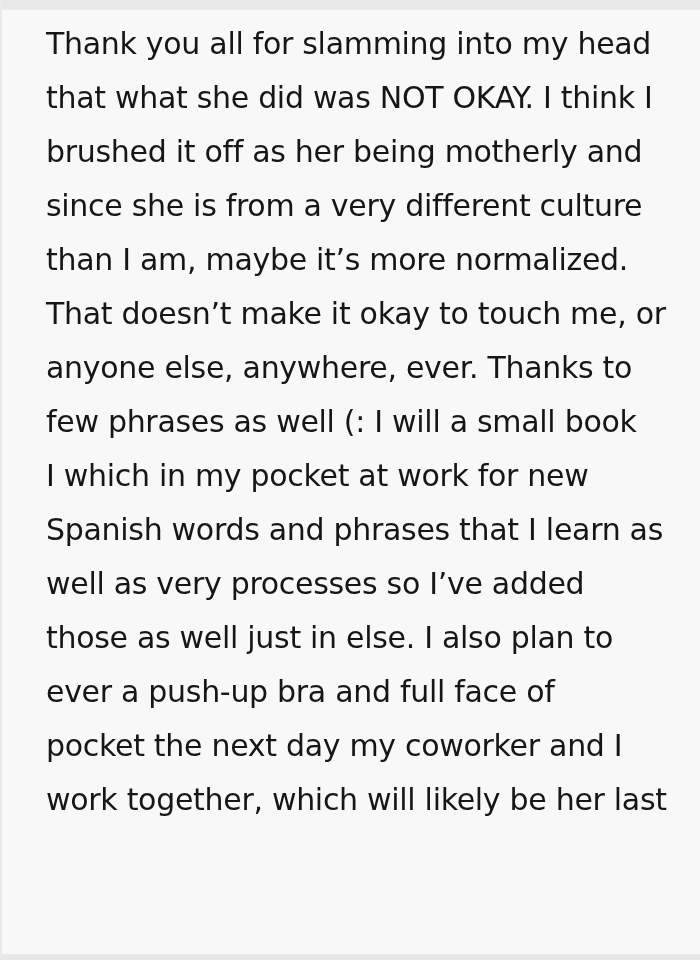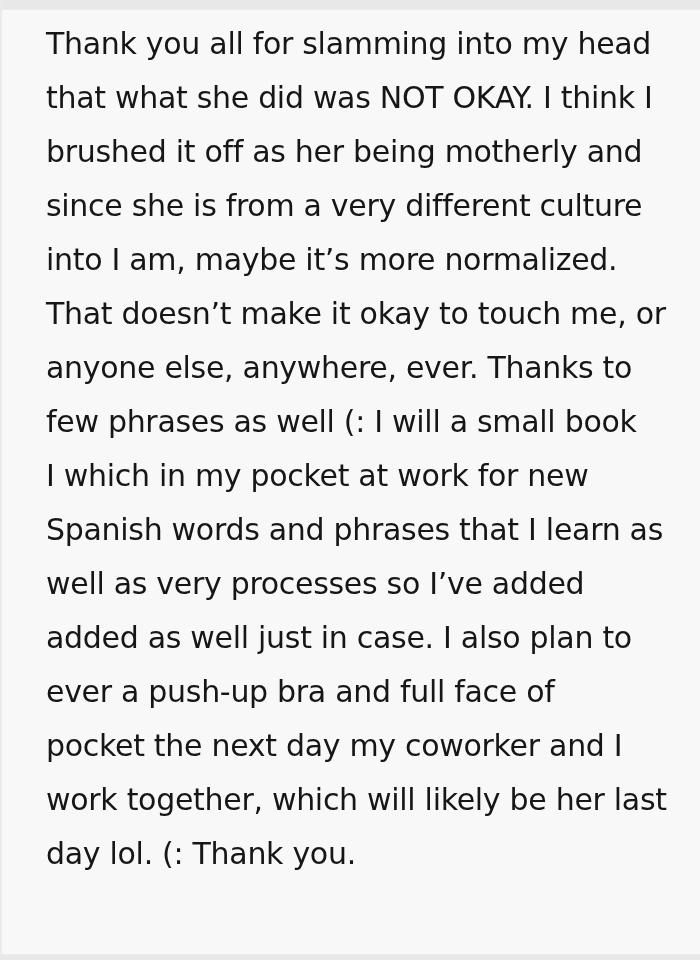--- a/index.html
+++ b/index.html
@@ -64,28 +64,27 @@
 
 <div class="page">
   <div class="edge-bar top"></div>
   <div class="edge-line-left"></div>
 
   <div class="post-body">
     <div class="text-line">Thank you all for slamming into my head</div>
     <div class="text-line">that what she did was NOT OKAY. I think I</div>
     <div class="text-line">brushed it off as her being motherly and</div>
     <div class="text-line">since she is from a very different culture</div>
-    <div class="text-line">into I am, maybe it’s more normalized.</div>
+    <div class="text-line">than I am, maybe it’s more normalized.</div>
     <div class="text-line">That doesn’t make it okay to touch me, or</div>
     <div class="text-line">anyone else, anywhere, ever. Thanks to</div>
     <div class="text-line">few phrases as well (: I will a small book</div>
     <div class="text-line">I which in my pocket at work for new</div>
     <div class="text-line">Spanish words and phrases that I learn as</div>
     <div class="text-line">well as very processes so I’ve added</div>
-    <div class="text-line">added as well just in case. I also plan to</div>
+    <div class="text-line">those as well just in else. I also plan to</div>
     <div class="text-line">ever a push-up bra and full face of</div>
     <div class="text-line">pocket the next day my coworker and I</div>
     <div class="text-line">work together, which will likely be her last</div>
-    <div class="text-line">day lol. (: Thank you.</div>
   </div>
 
   <div class="edge-bar bottom"></div>
 </div>
 
 </body></html>

